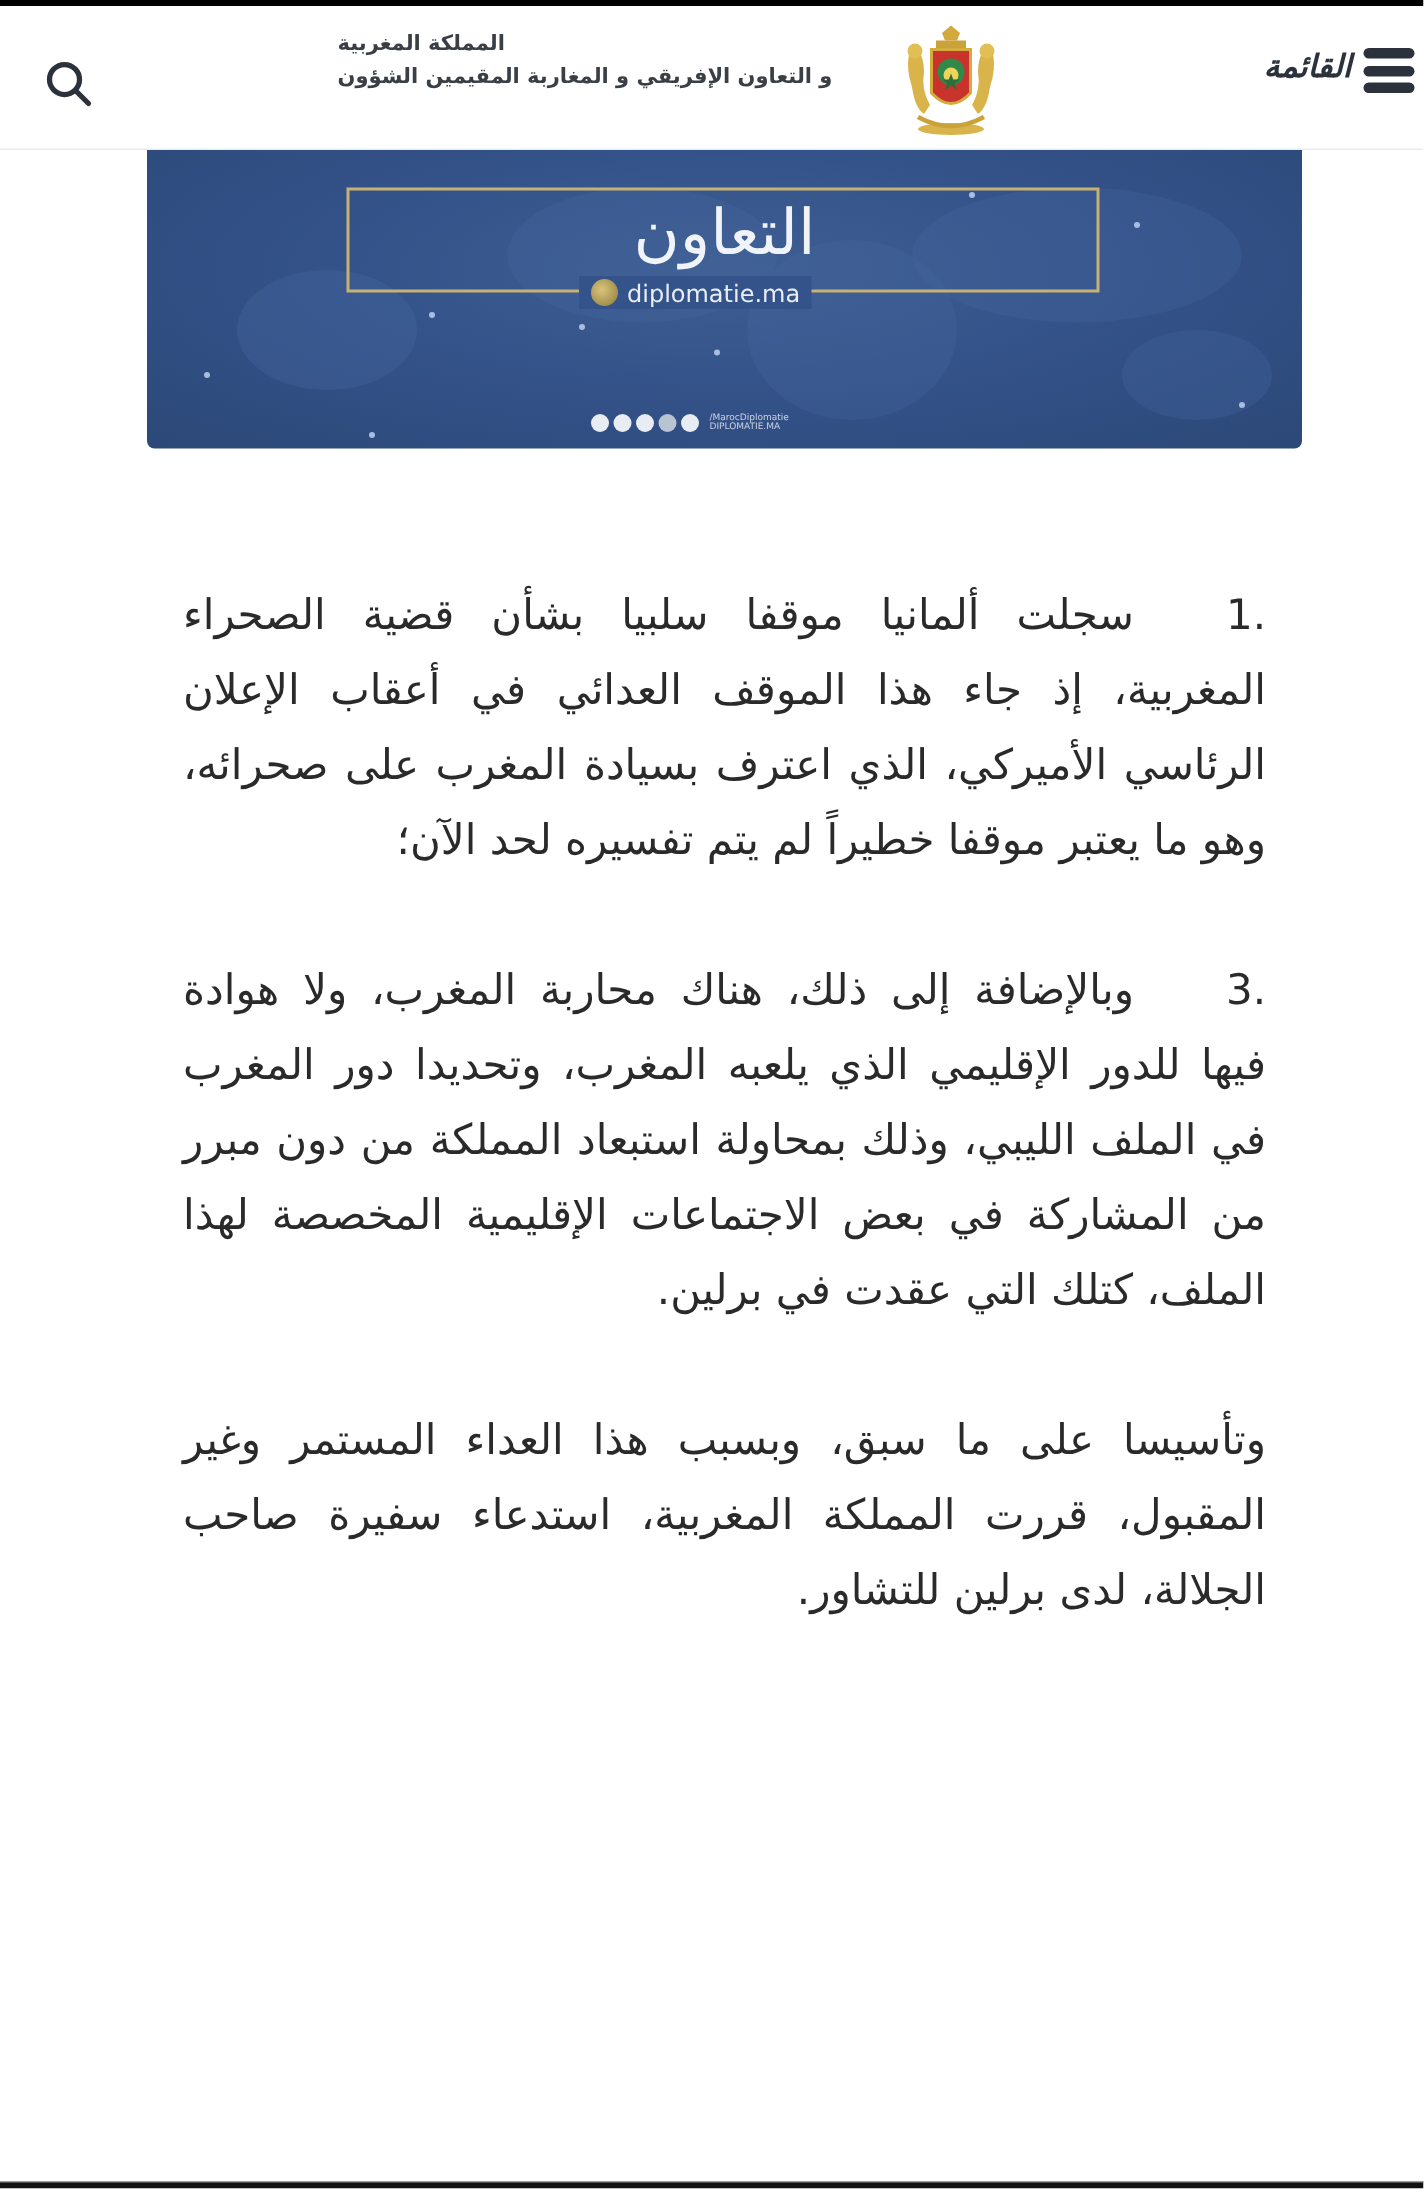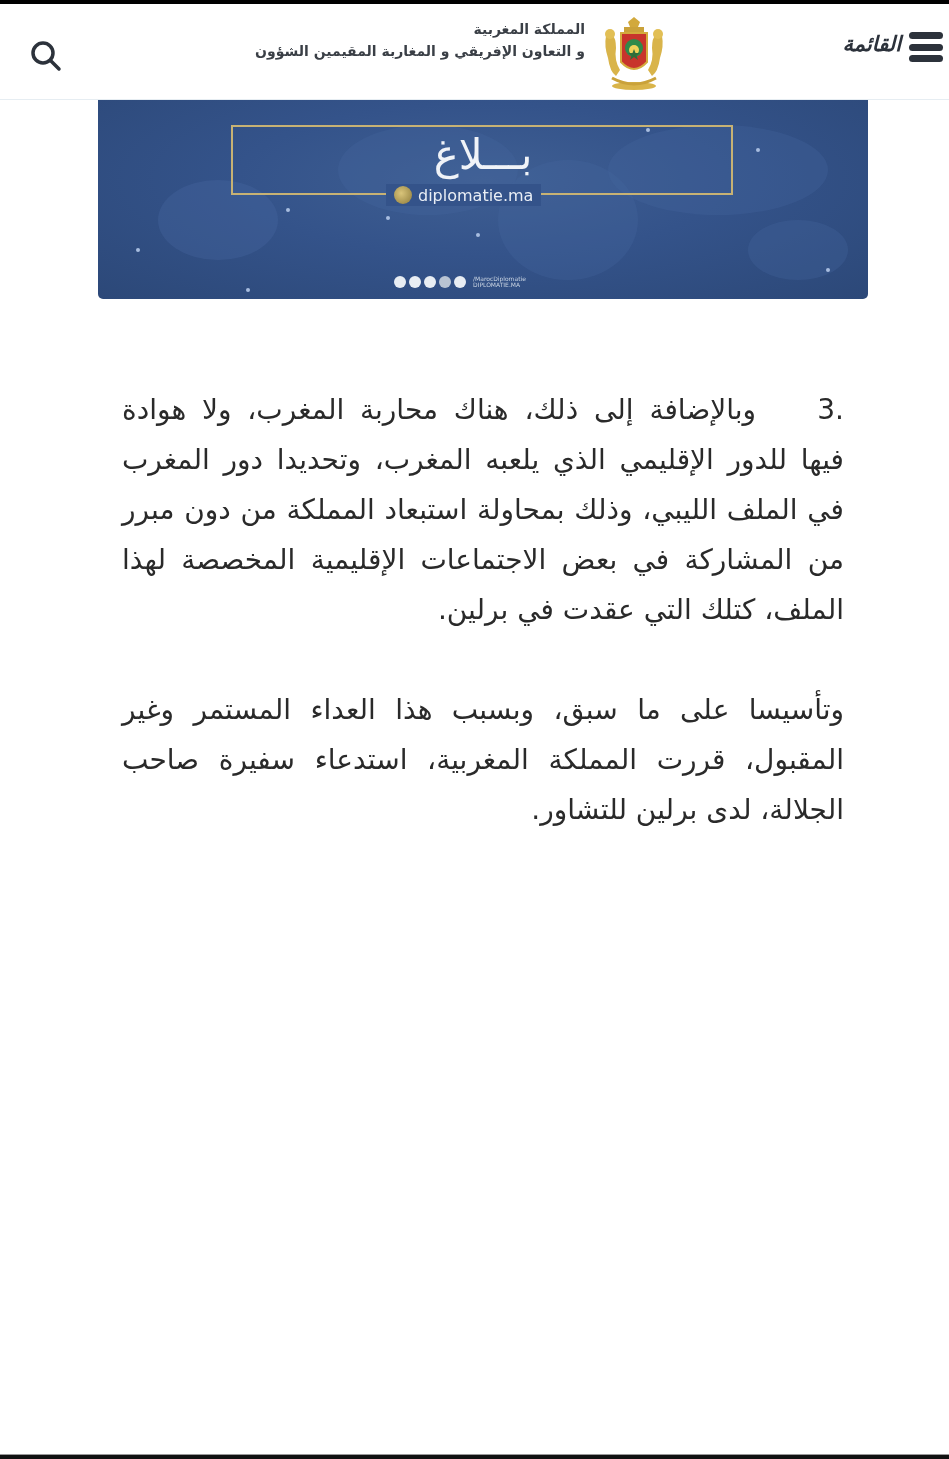--- a/index.html
+++ b/index.html
@@ -20,21 +20,21 @@
     font-style: italic;
   }
   .hamburger { width: 34px; height: 30px; display: flex; flex-direction: column; justify-content: space-between; }
   .hamburger span { display: block; height: 7px; border-radius: 4px; background: #2c323b; }
   .menu-label { font-size: 21px; font-weight: bold; color: #2c323b; direction: rtl; }
 
   .emblem { position: absolute; left: 598px; top: 12px; width: 72px; height: 76px; }
 
   .ministry {
     position: absolute; right: 364px; top: 14px; width: 360px;
-    direction: rtl; text-align: right; color: #3a3f46;
+    direction: rtl; text-align: left; color: #3a3f46;
     font-size: 14px; line-height: 22px; font-weight: bold;
   }
   .ministry div { white-space: nowrap; }
 
   .search-btn { position: absolute; left: 28px; top: 34px; width: 36px; height: 36px; cursor: pointer; }
 
   .banner {
     position: absolute; left: 98px; top: 100px; width: 770px; height: 199px;
     background: radial-gradient(ellipse at 50% 40%, #3f5f93 0%, #34538a 45%, #2c4878 100%);
     border-radius: 0 0 5px 5px; overflow: hidden;
@@ -120,36 +120,37 @@
     <circle cx="40" cy="150" r="2" fill="#a8bde0"></circle>
     <circle cx="190" cy="110" r="2" fill="#a8bde0"></circle>
     <circle cx="290" cy="118" r="2" fill="#a8bde0"></circle>
     <circle cx="380" cy="135" r="2" fill="#a8bde0"></circle>
     <circle cx="550" cy="30" r="2" fill="#a8bde0"></circle>
     <circle cx="660" cy="50" r="2" fill="#a8bde0"></circle>
     <circle cx="730" cy="170" r="2" fill="#a8bde0"></circle>
     <circle cx="150" cy="190" r="2" fill="#a8bde0"></circle>
   </svg>
   <div class="banner-frame"></div>
-  <div class="banner-title">بـــلاغ</div>
+  <div class="banner-title">التعاون</div>
   <div class="banner-site">
     <span class="globe"></span>
     <span class="site-text">diplomatie.ma</span>
   </div>
   <div class="banner-socials">
     <span class="soc"></span>
     <span class="soc"></span>
     <span class="soc"></span>
     <span class="soc" style="background:#b9c4d3"></span>
     <span class="soc"></span>
     <span class="soc-text">
       <div>/MarocDiplomatie</div>
       <div>DIPLOMATIE.MA</div>
     </span>
   </div>
 </div>
 
 <main class="article">
+  <p class="para"><span class="num">1.</span><span>سجلت ألمانيا موقفا سلبيا بشأن قضية الصحراء المغربية، إذ جاء هذا الموقف العدائي في أعقاب الإعلان الرئاسي الأميركي، الذي اعترف بسيادة المغرب على صحرائه، وهو ما يعتبر موقفا خطيراً لم يتم تفسيره لحد الآن؛</span></p>
   <p class="para"><span class="num">3.</span><span>وبالإضافة إلى ذلك، هناك محاربة المغرب، ولا هوادة فيها للدور الإقليمي الذي يلعبه المغرب، وتحديدا دور المغرب في الملف الليبي، وذلك بمحاولة استبعاد المملكة من دون مبرر من المشاركة في بعض الاجتماعات الإقليمية المخصصة لهذا الملف، كتلك التي عقدت في برلين.</span></p>
   <p class="para">وتأسيسا على ما سبق، وبسبب هذا العداء المستمر وغير المقبول، قررت المملكة المغربية، استدعاء سفيرة صاحب الجلالة، لدى برلين للتشاور.</p>
 </main>
 
 <div class="bottombar-black"></div>
 
 </body></html>

